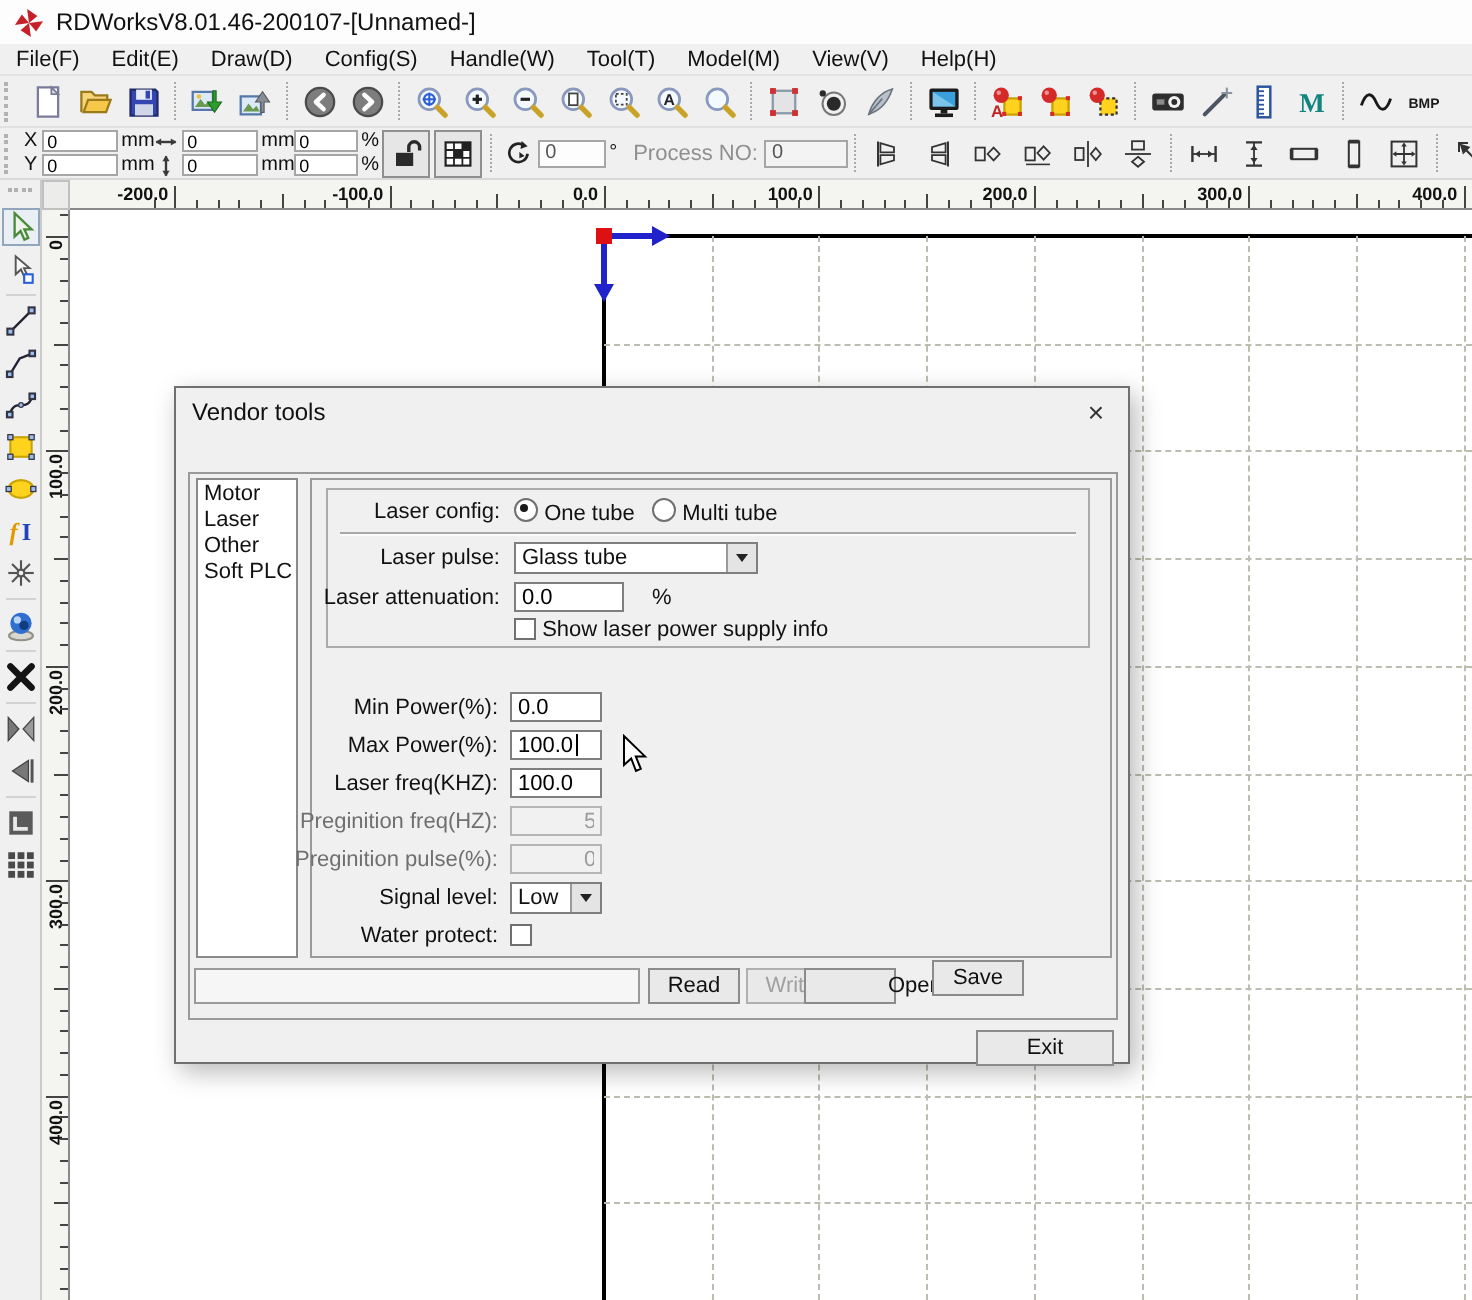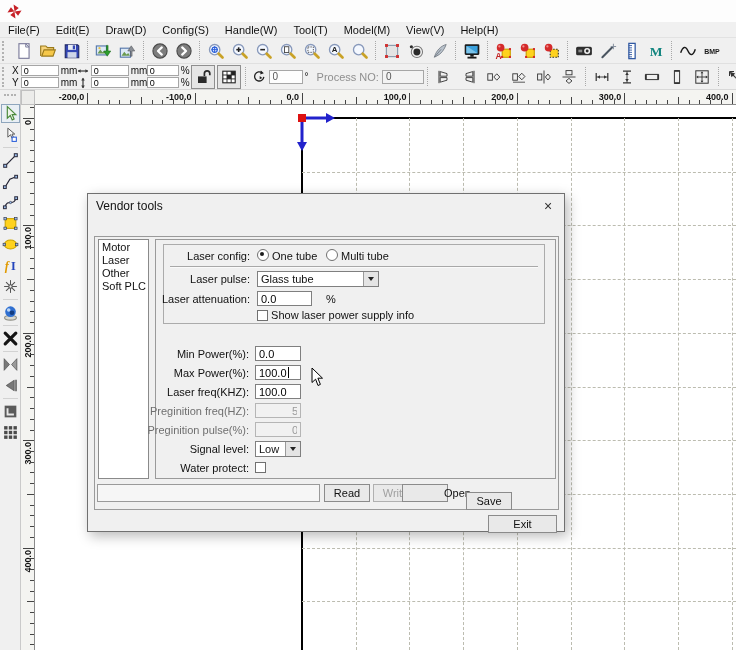--- a/index.html
+++ b/index.html
@@ -107,20 +107,21 @@
 
 <div class="abs titlebar">
   <span class="icon">
       <svg width="15" height="15" viewBox="0 0 16 16" aria-hidden="true">
         <path d="M8 8 L7 0.5 L12.5 4.2 Z" fill="#c62127"></path>
         <path d="M8 8 L15.5 7 L11.8 12.5 Z" fill="#c62127"></path>
         <path d="M8 8 L9 15.5 L3.5 11.8 Z" fill="#c62127"></path>
         <path d="M8 8 L0.5 9 L4.2 3.5 Z" fill="#c62127"></path>
       </svg>
     </span>
+  <span>RDWorksV8.01.46-200107-[Unnamed-]</span>
 </div>
 <div class="abs menubar" id="menubar">
     <div class="menu-item">File(F)</div>
     <div class="menu-item">Edit(E)</div>
     <div class="menu-item">Draw(D)</div>
     <div class="menu-item">Config(S)</div>
     <div class="menu-item">Handle(W)</div>
     <div class="menu-item">Tool(T)</div>
     <div class="menu-item">Model(M)</div>
     <div class="menu-item">View(V)</div>
@@ -982,19 +983,19 @@
 
       <span class="plabel" style="top:222px;">Water protect:</span>
       <span class="checkbox abs" style="left:99px;top:222px;"></span>
     </div>
   </div>
 
   <div class="dlg-progress"></div>
   <div class="btn" style="left:236px;top:290px;width:46px;">Read</div>
   <div class="btn dis" style="left:285px;top:290px;width:45px;">Write</div>
   <div class="btn" style="left:314px;top:290px;width:46px;padding-left:41px;">Open</div>
-  <div class="btn" style="left:378px;top:298px;width:46px;">Save</div>
+  <div class="btn" style="left:378px;top:286px;width:46px;">Save</div>
   <div class="btn" style="left:400px;top:321px;width:69px;">Exit</div>
 </div>
 
 <svg class="abs cursor" style="left:311px;top:367px;" width="14" height="20" viewBox="0 0 14 20">
   <path d="M1 1 L1 15.5 L4.6 12.2 L7 18.5 L9.4 17.4 L6.9 11.2 L11.5 11.2 Z" fill="#fff" stroke="#000" stroke-width="1"></path>
 </svg>
 
 </body></html>

